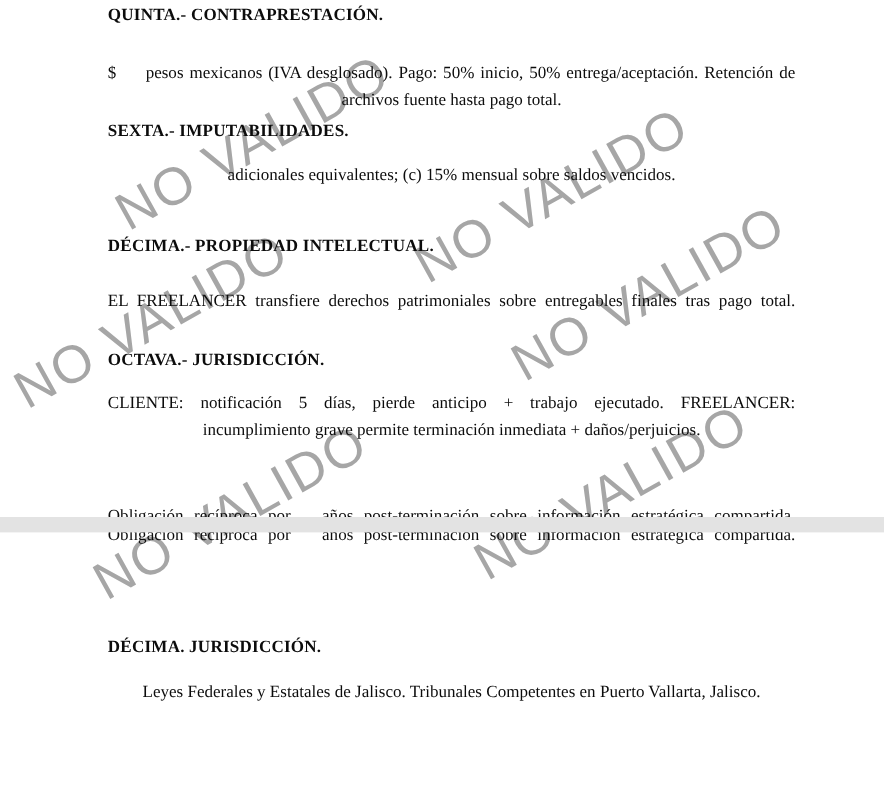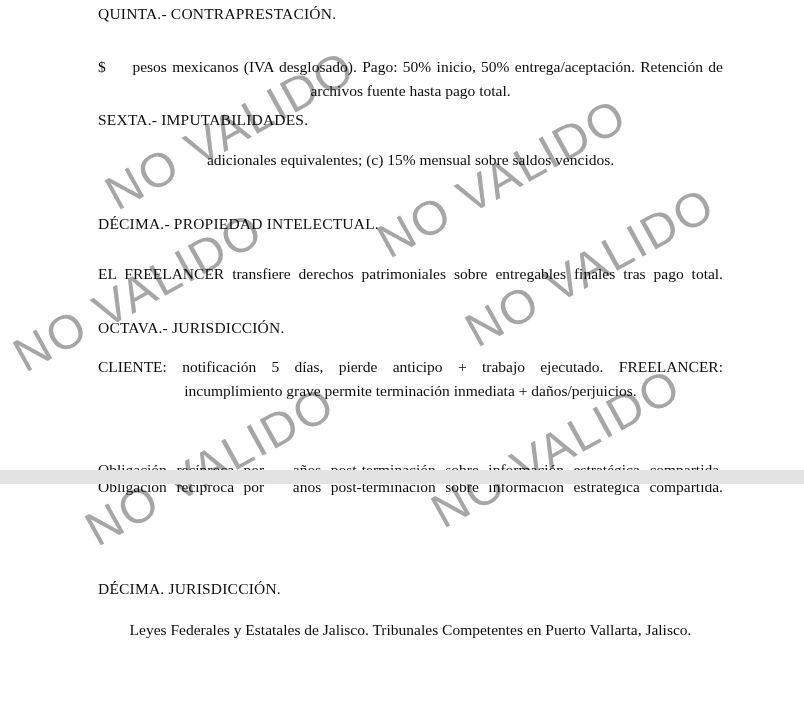--- a/index.html
+++ b/index.html
@@ -29,21 +29,21 @@
   
   .doc-block {
     position: absolute;
     left: 98px;
     width: 625px;
     z-index: 1;
     font-size: 15.5px;
     line-height: 24px;
   }
   .clause-heading {
-    font-weight: normal;
+    font-weight: bold;
     letter-spacing: 0.2px;
   }
   .jline {            
     text-align: justify;
     text-align-last: justify;
   }
   .lline {            
     text-align: center;
   }
   

